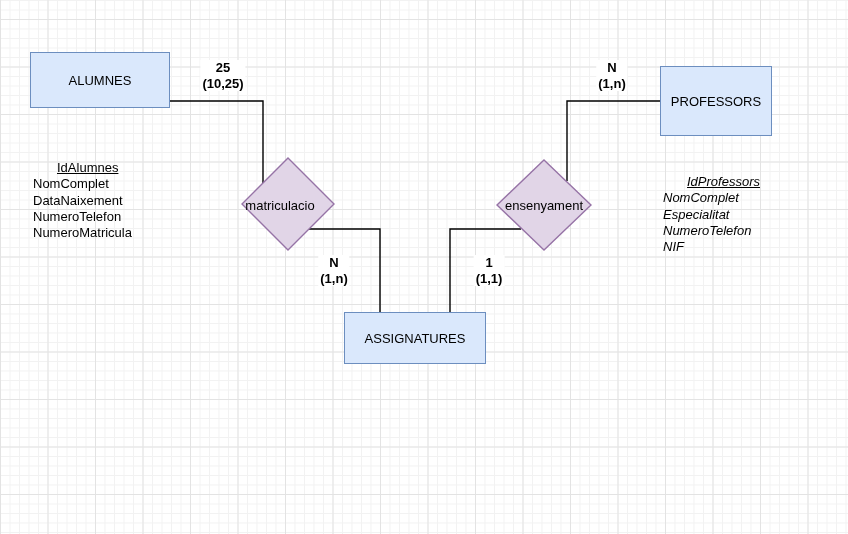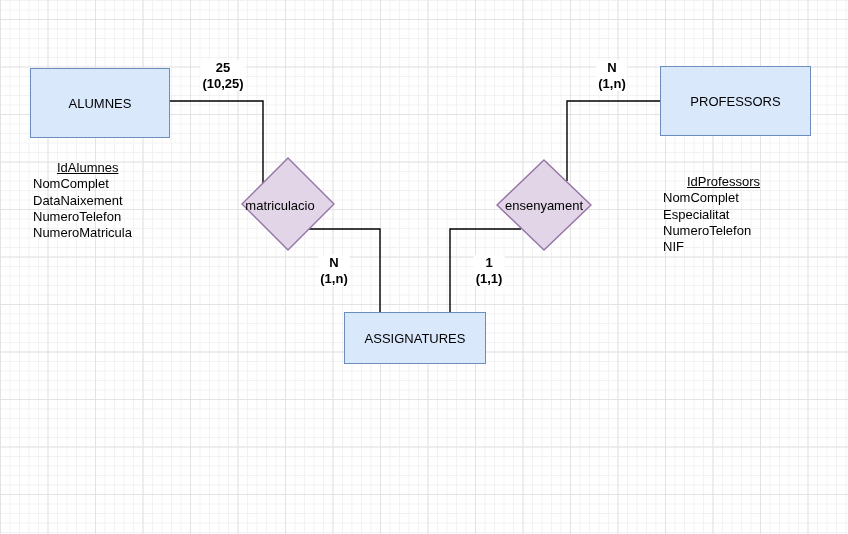--- a/index.html
+++ b/index.html
@@ -25,22 +25,22 @@
     position: absolute;
     box-sizing: border-box;
     background: #dae8fc;
     border: 1.4px solid #6c8ebf;
     display: flex;
     align-items: center;
     justify-content: center;
     font-size: 13px;
     text-align: center;
   }
-  .e-alumnes      { left: 30px;  top: 68px;  width: 140px; height: 70px; }
-  .e-professors   { left: 660px; top: 66px;  width: 151px; height: 70px; }
+  .e-alumnes      { left: 30px;  top: 52px;  width: 140px; height: 56px; }
+  .e-professors   { left: 660px; top: 66px;  width: 112px; height: 70px; }
   .e-assignatures { left: 344px; top: 312px; width: 142px; height: 52px; }
 
   .diamond-label {
     position: absolute;
     transform: translate(-50%, -50%);
     font-size: 13px;
     white-space: nowrap;
   }
   .dl-matriculacio { left: 280px; top: 205px; }
   .dl-ensenyament  { left: 544px; top: 205px; }
@@ -61,21 +61,21 @@
   .el-c { left: 334px; top: 255px; }
   .el-d { left: 489px; top: 255px; }
 
   .attr-list {
     position: absolute;
     font-size: 13px;
     line-height: 16.3px;
     white-space: nowrap;
   }
   .al-alumnes      { left: 33px;  top: 160px; }
-  .al-professors   { left: 663px; top: 174px; }
+  .al-professors   { left: 663px; top: 174px; font-style: italic; }
   .al-assignatures { left: 348px; top: 427px; }
   .attr-pk { text-decoration: underline; margin-left: 24px; }
 </style>
 </head>
 <body>
 
 <div class="canvas">
 
   <svg class="connectors" width="848" height="534" viewBox="0 0 848 534">
     <polyline points="170,101 263,101 263,184" fill="none" stroke="#000000" stroke-width="1.4"></polyline>

